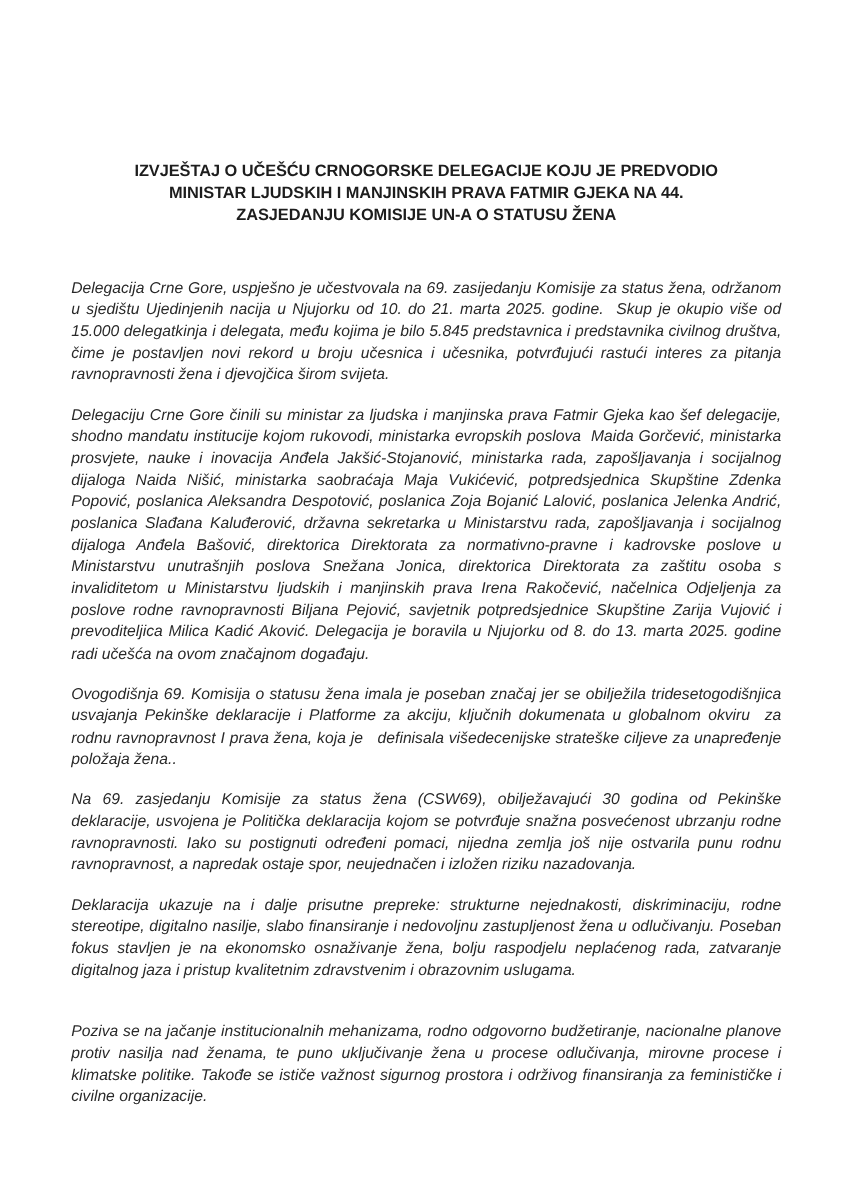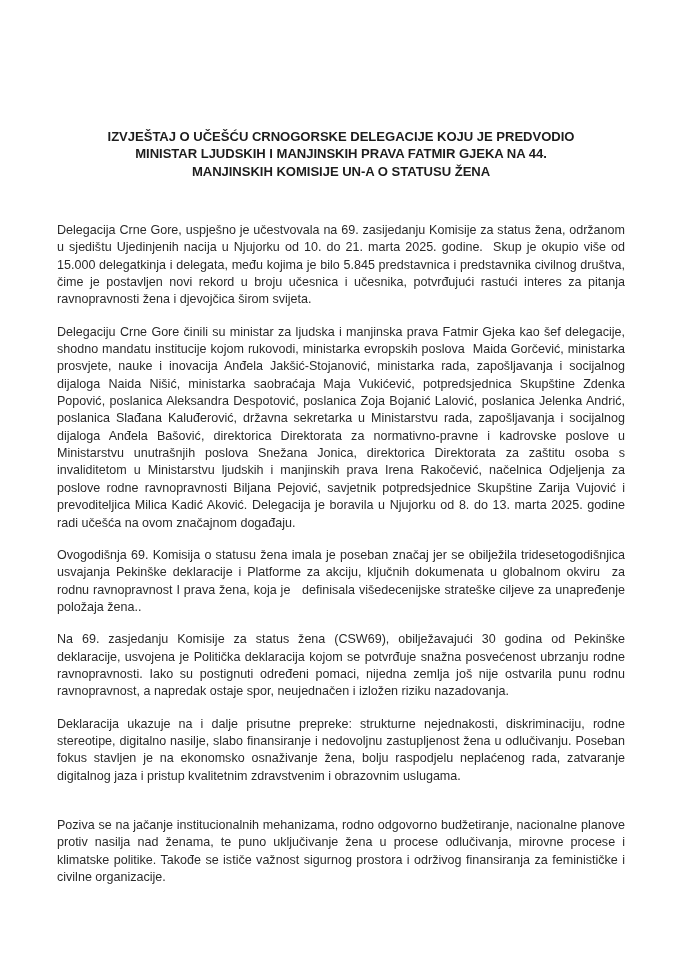--- a/index.html
+++ b/index.html
@@ -55,41 +55,42 @@
     margin: 0 0 15px 0;
     padding: 0;
     font-size: 12.55px;
     line-height: 17.35px;
     text-align: justify;
     text-justify: inter-word;
     color: #2b2b2b;
     white-space: pre-wrap;
     word-spacing: 0px;
     hyphens: none;
+    font-style: italic;
   }
   p.para:last-child {
     margin-bottom: 0;
     margin-top: 32px;
   }
 
   
   .page {
     filter: contrast(1.02);
     border-radius: 18px;
   }
 </style>
 </head>
 <body>
 
 <div class="page">
 
   <div class="doc-title">
     <span class="tline">IZVJEŠTAJ O UČEŠĆU CRNOGORSKE DELEGACIJE KOJU JE PREDVODIO</span>
     <span class="tline">MINISTAR LJUDSKIH I MANJINSKIH PRAVA FATMIR GJEKA NA 44.</span>
-    <span class="tline">MANJINSKIH KOMISIJE UN-A O STATUSU ŽENA</span>
+    <span class="tline">ZASJEDANJU KOMISIJE UN-A O STATUSU ŽENA</span>
   </div>
 
   <div class="body-text">
     <p class="para">Delegacija Crne Gore, uspješno je učestvovala na 69. zasijedanju Komisije za status žena, održanom u sjedištu Ujedinjenih nacija u Njujorku od 10. do 21. marta 2025. godine.  Skup je okupio više od 15.000 delegatkinja i delegata, među kojima je bilo 5.845 predstavnica i predstavnika civilnog društva, čime je postavljen novi rekord u broju učesnica i učesnika, potvrđujući rastući interes za pitanja ravnopravnosti žena i djevojčica širom svijeta.</p>
     <p class="para">Delegaciju Crne Gore činili su ministar za ljudska i manjinska prava Fatmir Gjeka kao šef delegacije, shodno mandatu institucije kojom rukovodi, ministarka evropskih poslova  Maida Gorčević, ministarka prosvjete, nauke i inovacija Anđela Jakšić-Stojanović, ministarka rada, zapošljavanja i socijalnog dijaloga Naida Nišić, ministarka saobraćaja Maja Vukićević, potpredsjednica Skupštine Zdenka Popović, poslanica Aleksandra Despotović, poslanica Zoja Bojanić Lalović, poslanica Jelenka Andrić, poslanica Slađana Kaluđerović, državna sekretarka u Ministarstvu rada, zapošljavanja i socijalnog dijaloga Anđela Bašović, direktorica Direktorata za normativno-pravne i kadrovske poslove u Ministarstvu unutrašnjih poslova Snežana Jonica, direktorica Direktorata za zaštitu osoba s invaliditetom u Ministarstvu ljudskih i manjinskih prava Irena Rakočević, načelnica Odjeljenja za poslove rodne ravnopravnosti Biljana Pejović, savjetnik potpredsjednice Skupštine Zarija Vujović i prevoditeljica Milica Kadić Aković. Delegacija je boravila u Njujorku od 8. do 13. marta 2025. godine radi učešća na ovom značajnom događaju.</p>
     <p class="para">Ovogodišnja 69. Komisija o statusu žena imala je poseban značaj jer se obilježila tridesetogodišnjica usvajanja Pekinške deklaracije i Platforme za akciju, ključnih dokumenata u globalnom okviru  za rodnu ravnopravnost I prava žena, koja je   definisala višedecenijske strateške ciljeve za unapređenje položaja žena..</p>
     <p class="para">Na 69. zasjedanju Komisije za status žena (CSW69), obilježavajući 30 godina od Pekinške deklaracije, usvojena je Politička deklaracija kojom se potvrđuje snažna posvećenost ubrzanju rodne ravnopravnosti. Iako su postignuti određeni pomaci, nijedna zemlja još nije ostvarila punu rodnu ravnopravnost, a napredak ostaje spor, neujednačen i izložen riziku nazadovanja.</p>
     <p class="para">Deklaracija ukazuje na i dalje prisutne prepreke: strukturne nejednakosti, diskriminaciju, rodne stereotipe, digitalno nasilje, slabo finansiranje i nedovoljnu zastupljenost žena u odlučivanju. Poseban fokus stavljen je na ekonomsko osnaživanje žena, bolju raspodjelu neplaćenog rada, zatvaranje digitalnog jaza i pristup kvalitetnim zdravstvenim i obrazovnim uslugama.</p>
     <p class="para">Poziva se na jačanje institucionalnih mehanizama, rodno odgovorno budžetiranje, nacionalne planove protiv nasilja nad ženama, te puno uključivanje žena u procese odlučivanja, mirovne procese i klimatske politike. Takođe se ističe važnost sigurnog prostora i održivog finansiranja za feminističke i civilne organizacije.</p>
   </div>

